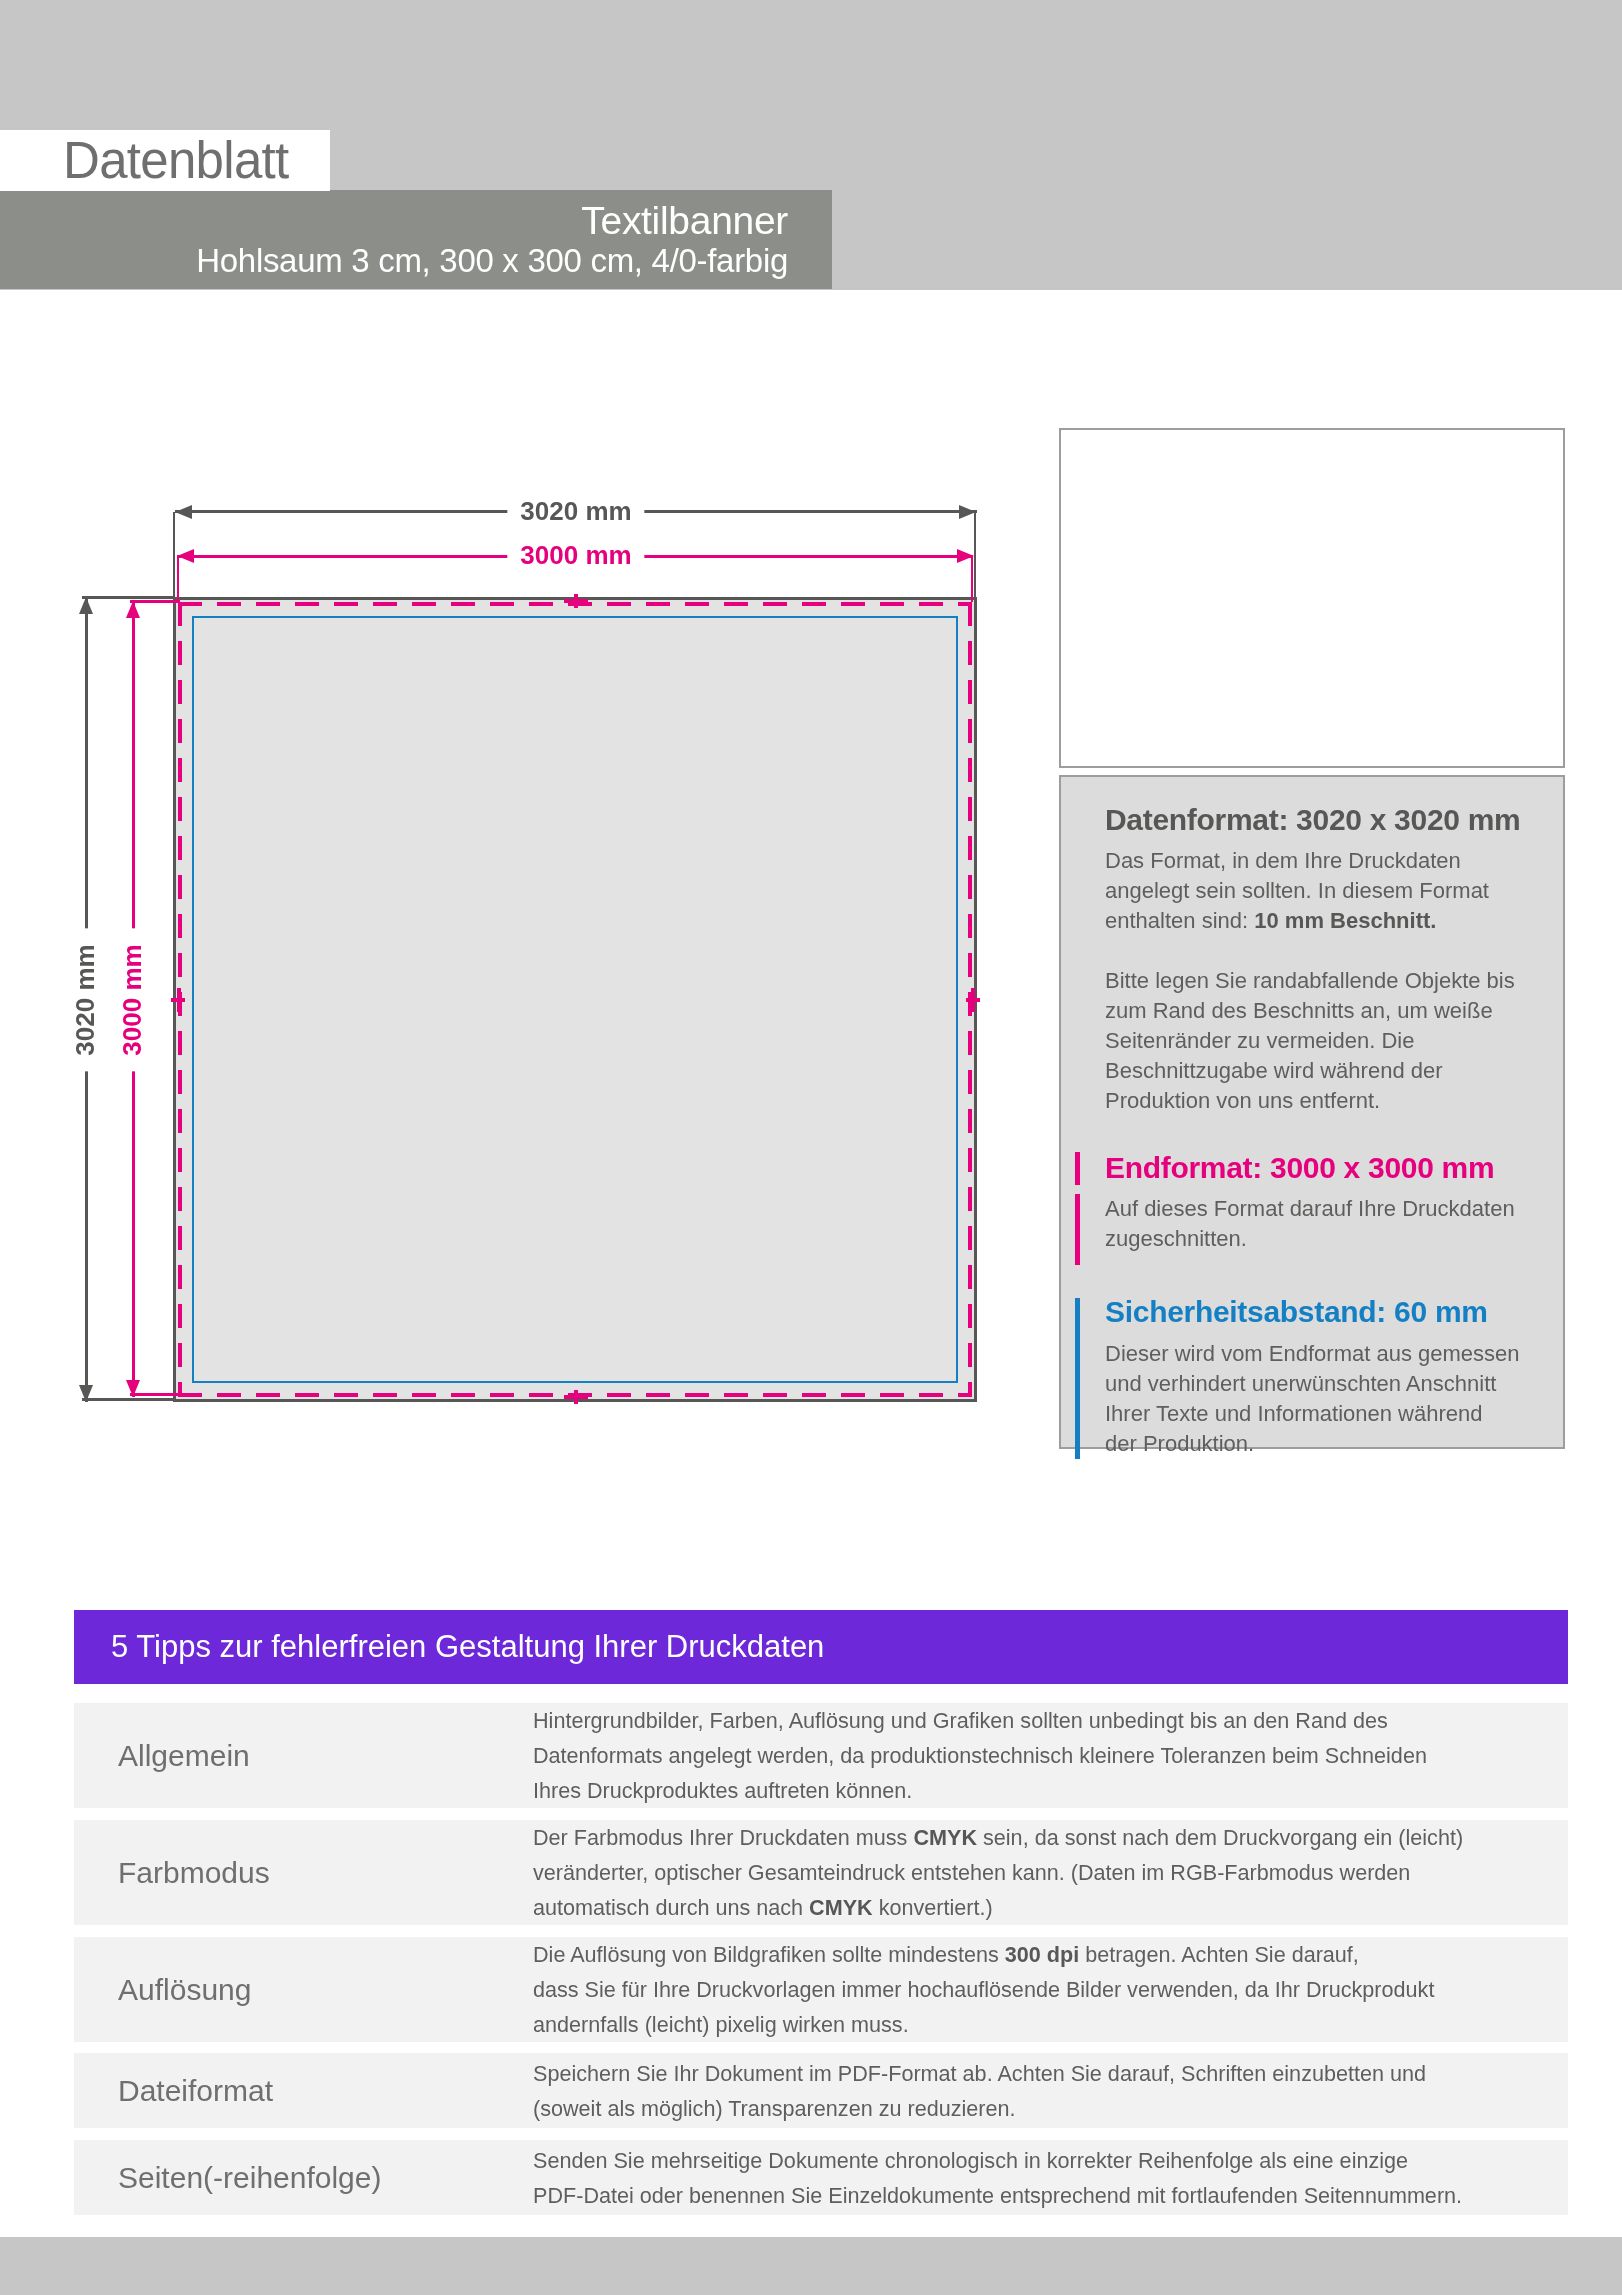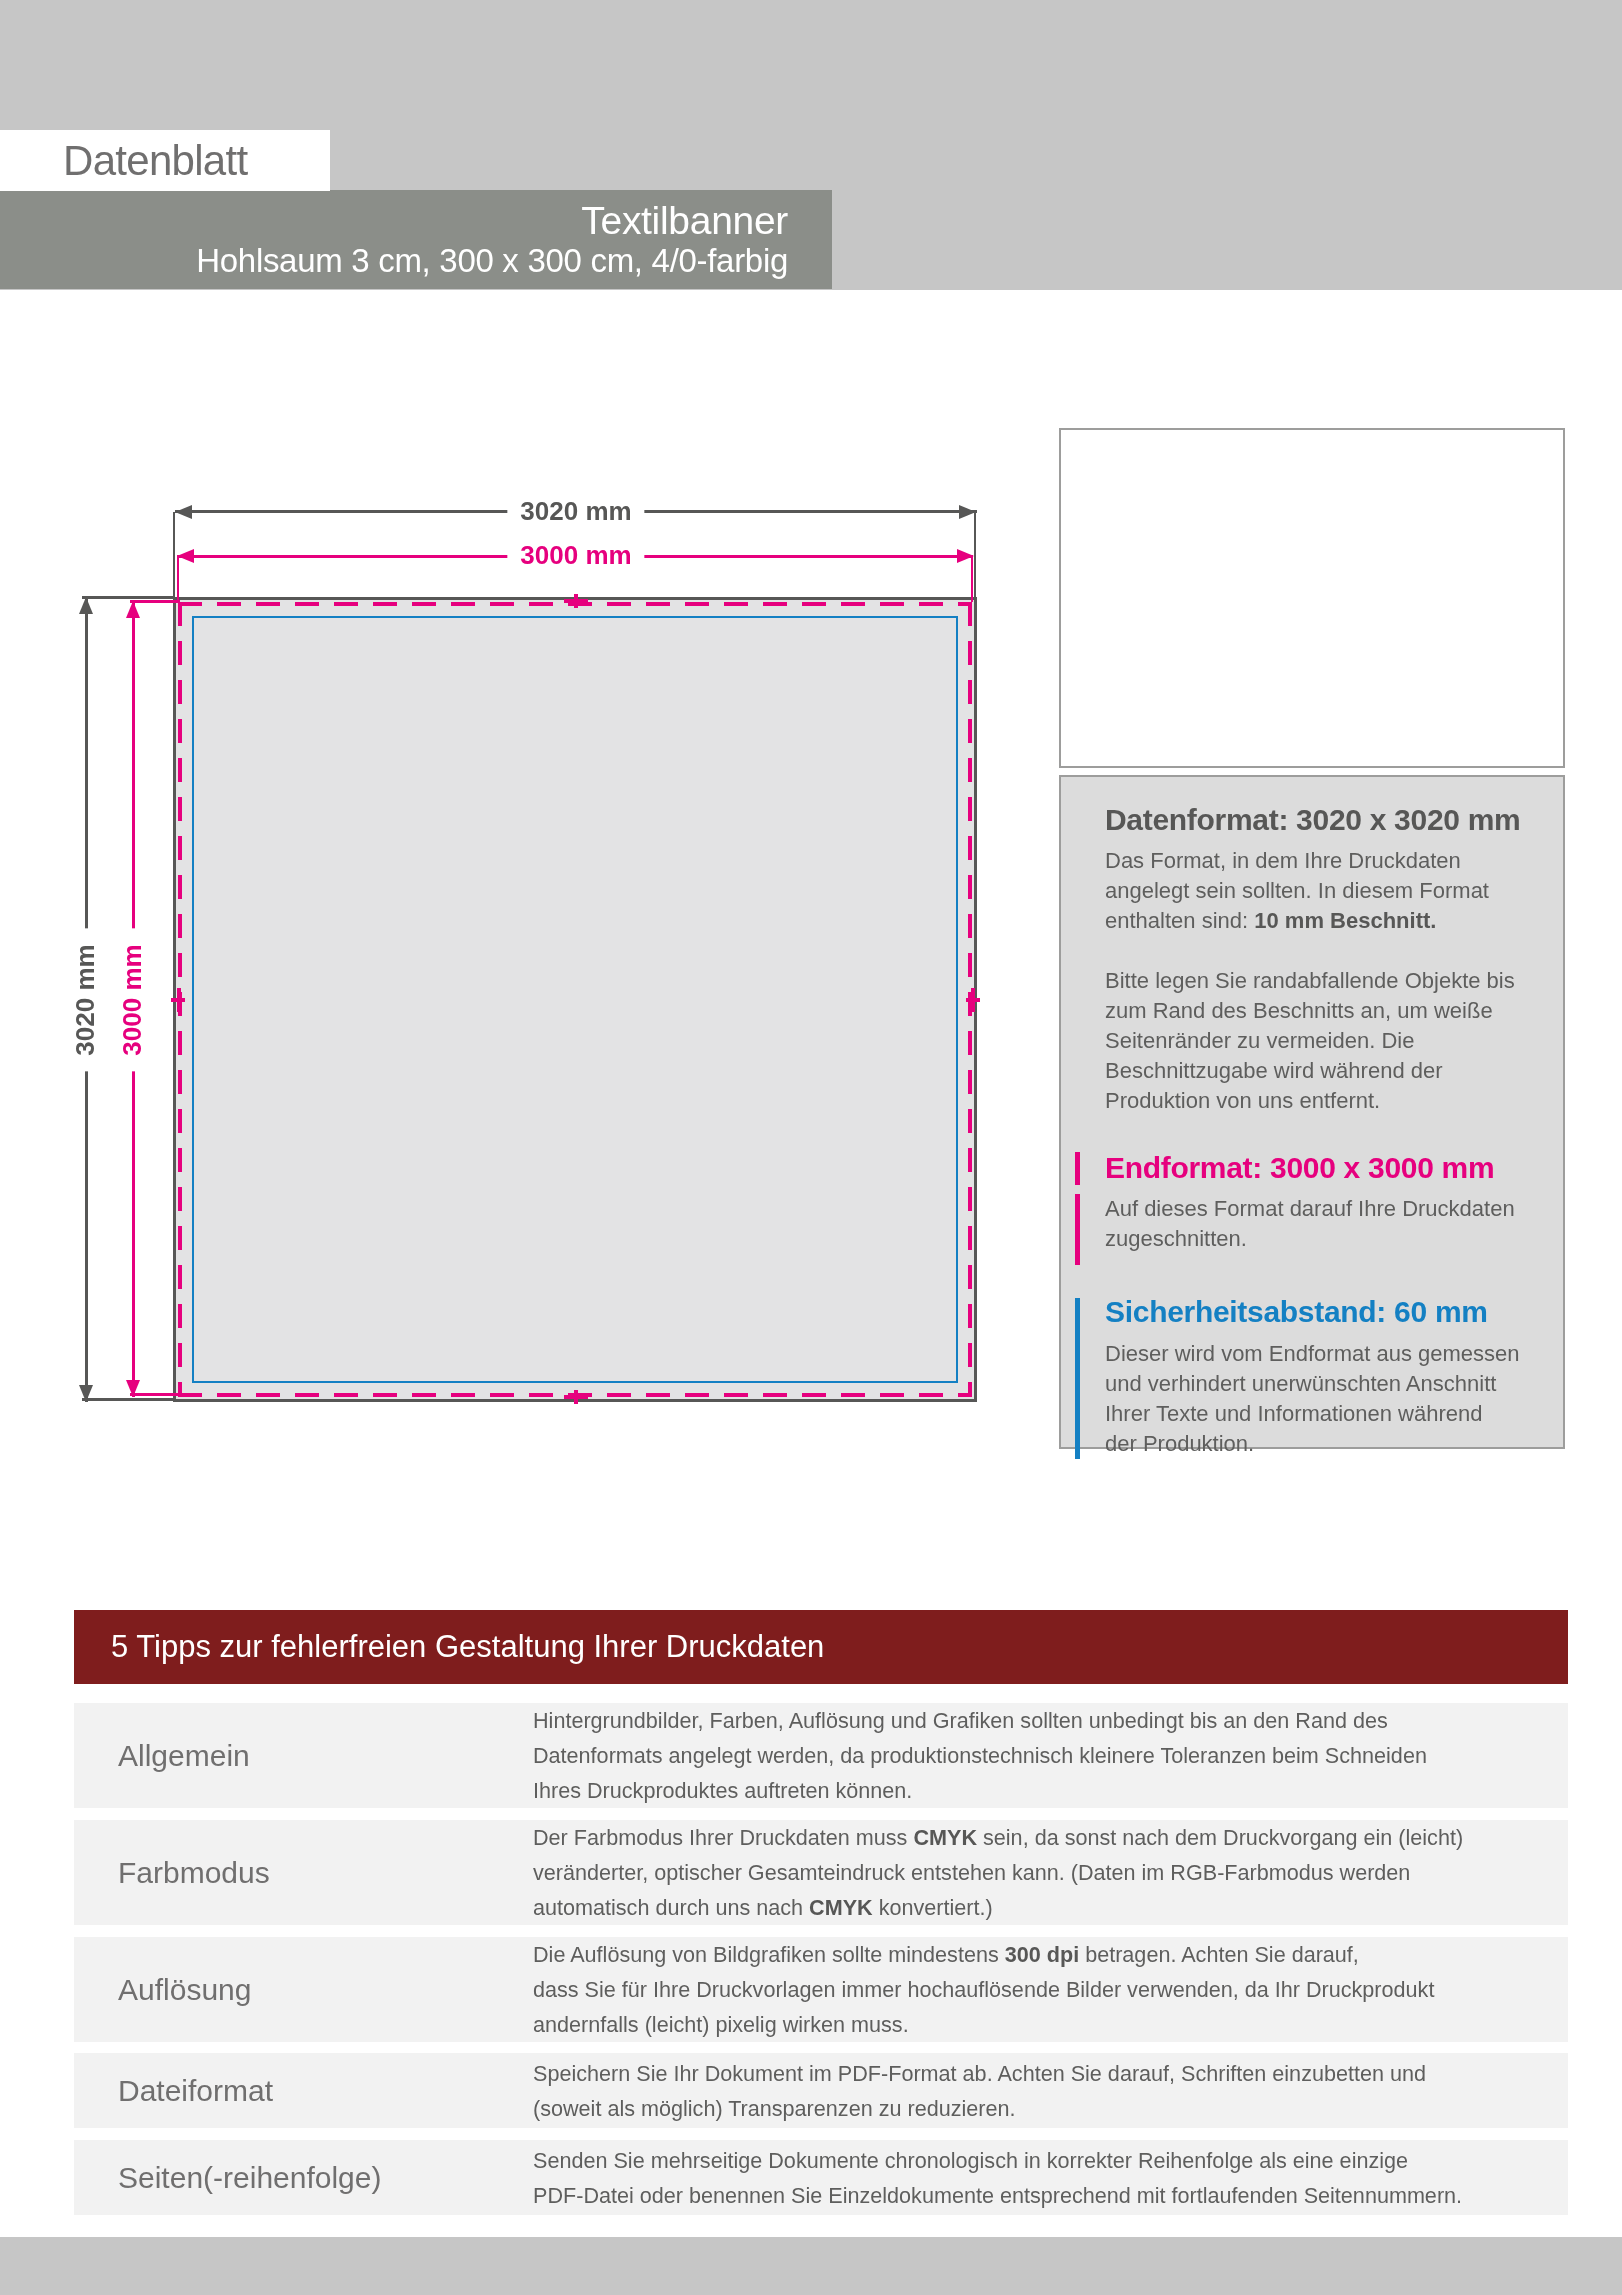--- a/index.html
+++ b/index.html
@@ -3,21 +3,21 @@
 <meta charset="utf-8">
 <style>
   html,body{margin:0;padding:0;background:#ffffff;}
   .page{position:relative;width:1623px;height:2295px;background:#ffffff;overflow:hidden;
         font-family:"Liberation Sans",sans-serif;}
   .abs{position:absolute;}
 
   
   .top-band{position:absolute;left:0;top:0;width:1623px;height:290px;background:#c6c6c6;}
   .datenblatt-box{position:absolute;left:0;top:130px;width:330px;height:61px;background:#ffffff;z-index:3;}
-  .datenblatt-box span{display:block;padding-left:63px;line-height:61px;font-size:42px;
+  .datenblatt-box span{display:block;padding-left:63px;line-height:61px;font-size:51px;
         letter-spacing:-0.7px;color:#706f6f;}
   .banner{position:absolute;left:0;top:190px;width:832px;height:99px;background:#8b8e89;z-index:2;
         display:flex;flex-direction:column;justify-content:center;align-items:flex-end;
         padding-right:44px;box-sizing:border-box;color:#ffffff;letter-spacing:-0.3px;}
   .banner .t1{font-size:39px;line-height:43px;}
   .banner .t2{font-size:33px;line-height:38px;}
 
   
   .sq-outer{position:absolute;left:173px;top:597px;width:804px;height:805px;
         border:3.3px solid #575756;background:#e3e3e4;box-sizing:border-box;}
@@ -69,21 +69,21 @@
   .isec.s2{margin-top:35px;}
   .isec.s3{margin-top:41px;}
   .isec .hmag{color:#e6007e;}
   .isec .hblu{color:#1480c3;}
   .bar-dash{position:absolute;left:-30px;top:1.3px;width:5.2px;height:113px;
         background:linear-gradient(180deg,#e6007e 0 33px,transparent 33px 42px,#e6007e 42px 100%);}
   .bar-solid{position:absolute;left:-30px;top:2.6px;width:5.2px;height:161px;background:#1480c3;}
 
   
   .tips-header{position:absolute;left:74px;top:1610px;width:1494px;height:74px;
-        background:#7f1d1d;box-sizing:border-box;}
+        background:#6d28d9;box-sizing:border-box;}
   .tips-header span{display:block;padding-left:37px;line-height:74px;font-size:31px;color:#ffffff;}
   .tip-row{position:absolute;left:74px;width:1494px;background:#f2f2f2;}
   .tip-label{position:absolute;left:44px;top:0;bottom:0;display:flex;align-items:center;
         font-size:30px;color:#706f6f;}
   .tip-body{position:absolute;left:459px;top:0;bottom:0;width:1021px;display:flex;align-items:center;
         font-size:21.6px;line-height:35px;color:#5e5e5d;}
   .tip-body b, .ibody b{color:#575756;}
 
   .footer-band{position:absolute;left:0;top:2237px;width:1623px;height:58px;background:#c6c6c6;}
 </style>

